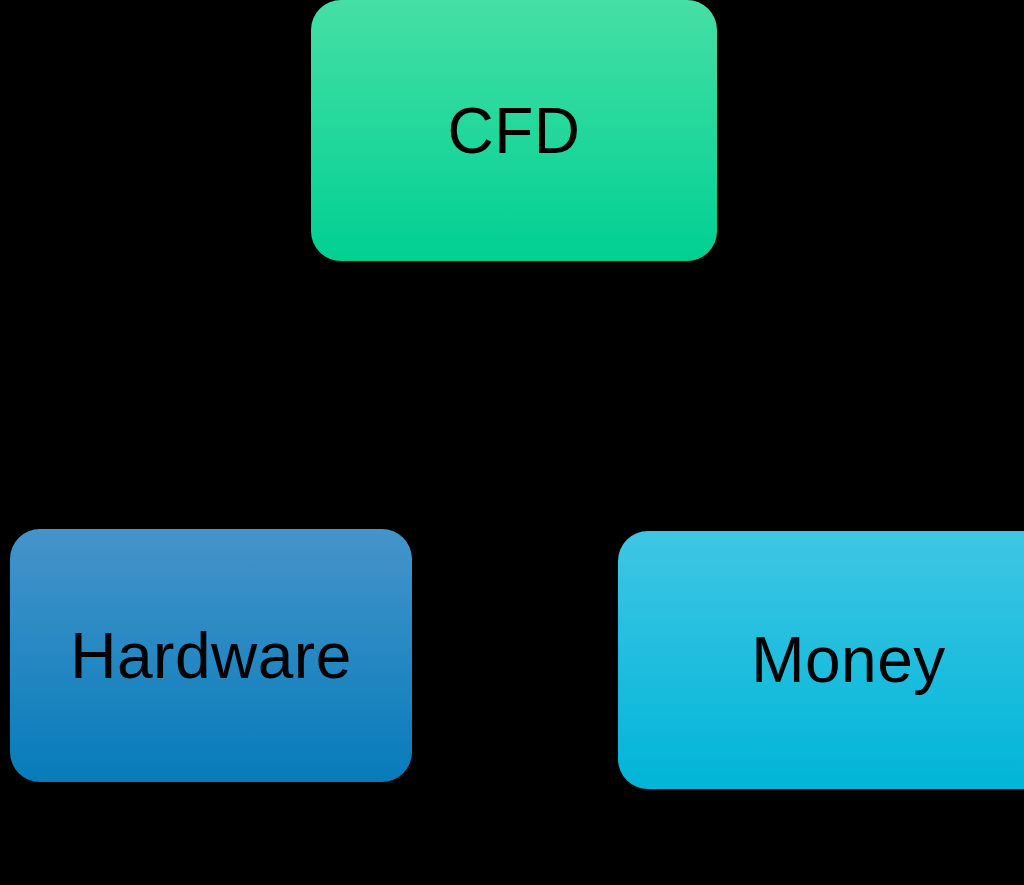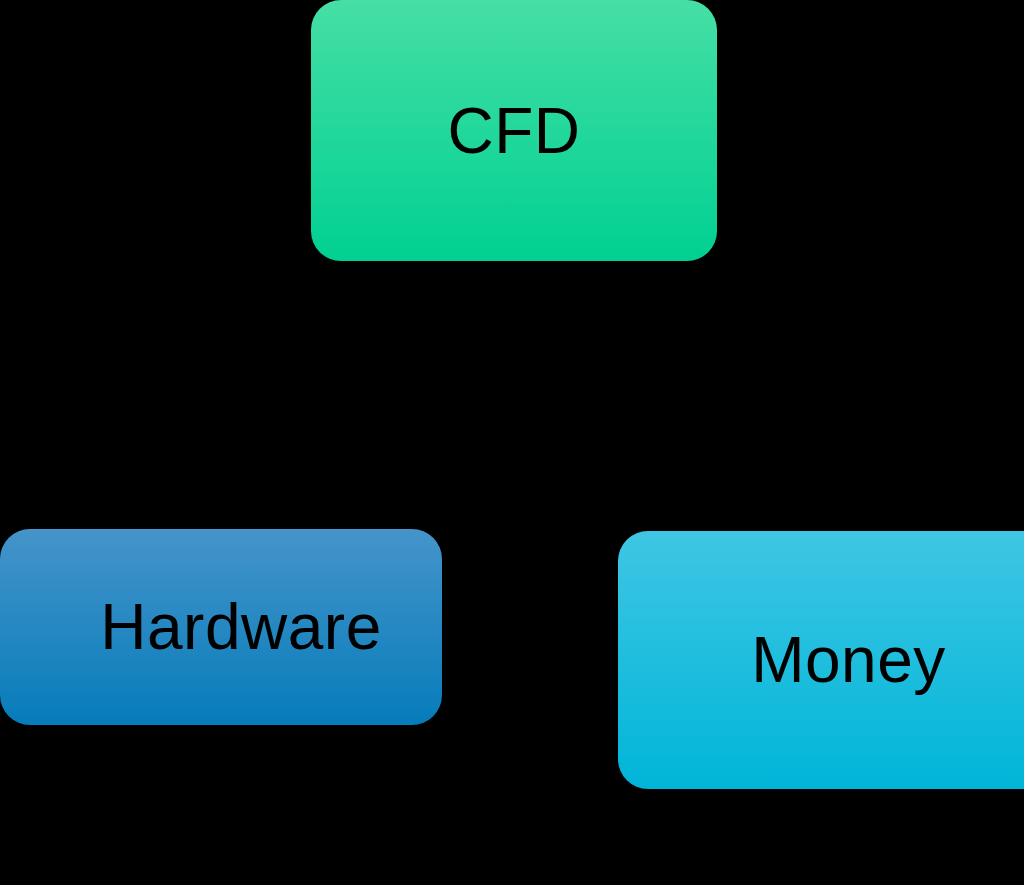--- a/index.html
+++ b/index.html
@@ -31,21 +31,21 @@
   .node-label {
     font-size: 64px;
     font-weight: 400;
     color: #000000;
     letter-spacing: 0.5px;
     line-height: 1;
     user-select: none;
   }
   
   .node-cfd      { left: 311px; top: 0px;   width: 406px; height: 261px; }
-  .node-hardware { left: 0;  top: 529px; width: 402px; height: 196px; padding-left: 40px; }
+  .node-hardware { left: 10px;  top: 529px; width: 402px; height: 253px; }
   .node-money    { left: 618px; top: 531px; width: 461px; height: 258px; }
 </style>
 </head>
 <body style="background: rgb(0, 0, 0);">
 
 <div class="canvas">
 
   <div class="node node-cfd" style="background: linear-gradient(rgb(70, 223, 165) 0%, rgb(0, 208, 146) 100%);">
     <span class="node-label" style="color: rgb(0, 0, 0);">CFD</span>
   </div>

